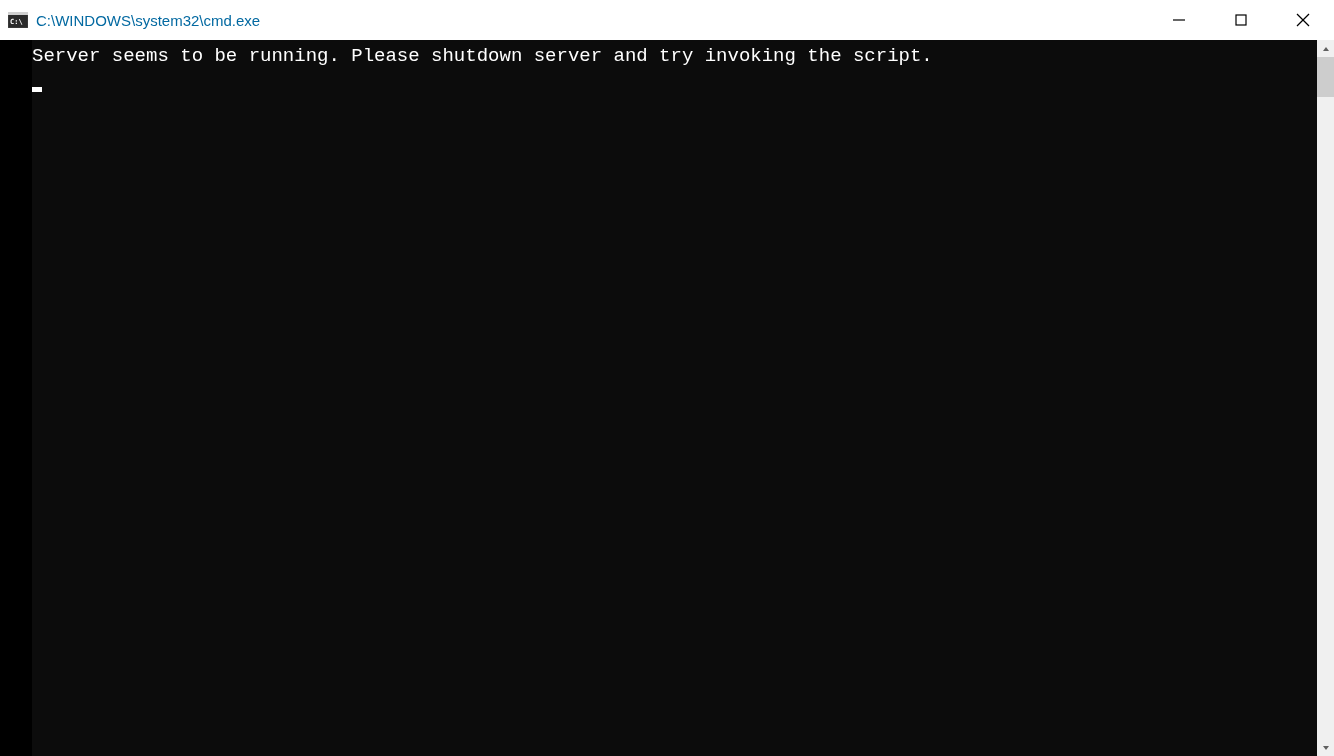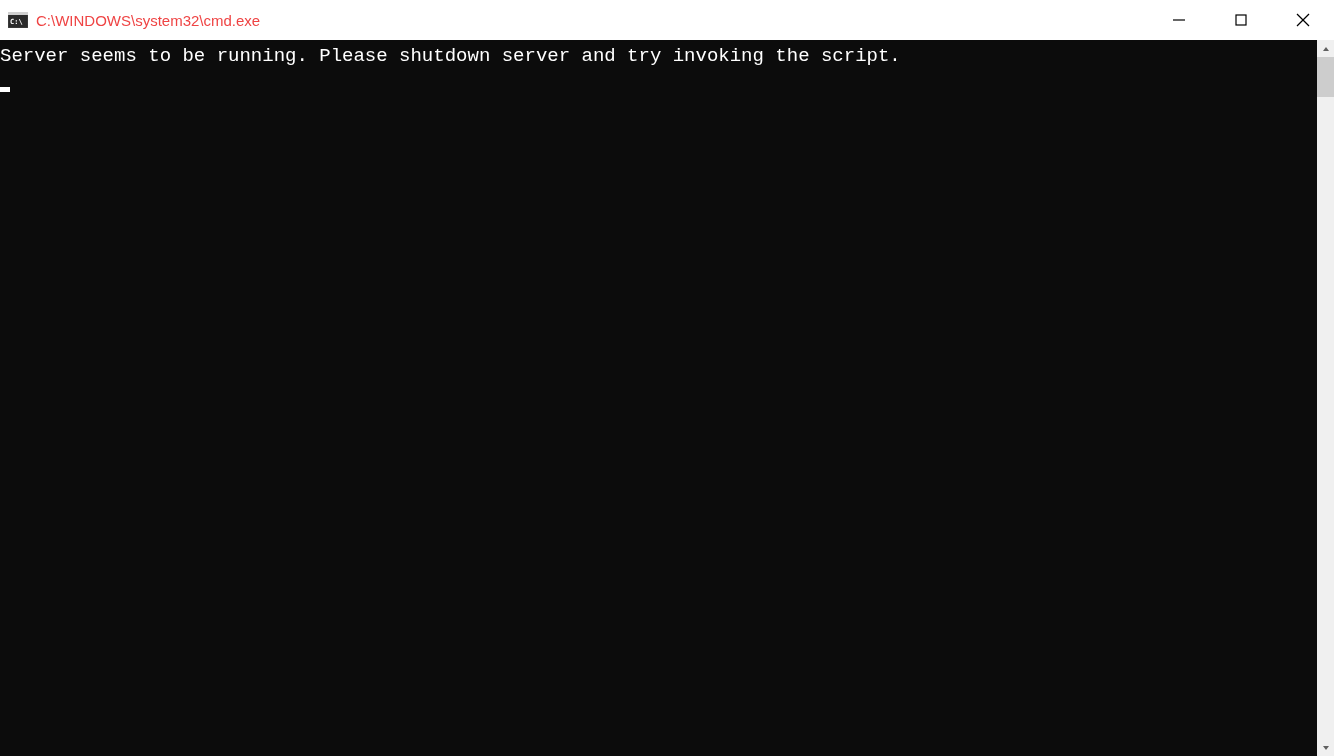--- a/index.html
+++ b/index.html
@@ -31,21 +31,21 @@
       display: flex;
       align-items: center;
       justify-content: center;
     }
     .titlebar-icon svg {
       width: 20px;
       height: 16px;
     }
     .titlebar-text {
       font-size: 15px;
-      color: #ef4444;
+      color: #0369a1;
       white-space: nowrap;
     }
     .window-controls {
       position: absolute;
       right: 0;
       top: 0;
       height: 40px;
       display: flex;
     }
     .win-ctrl {
@@ -58,20 +58,21 @@
     }
     .win-ctrl svg {
       width: 14px;
       height: 14px;
     }
     .terminal-area {
       flex: 1;
       display: flex;
       background: #000000;
       position: relative;
+      padding-left: 32px;
     }
     .terminal-content {
       flex: 1;
       background: #0c0c0c;
       color: #ffffff;
       font-family: Consolas, "Courier New", monospace;
       font-size: 19px;
       line-height: 24px;
       padding: 4px 0 0 0;
       white-space: pre;

